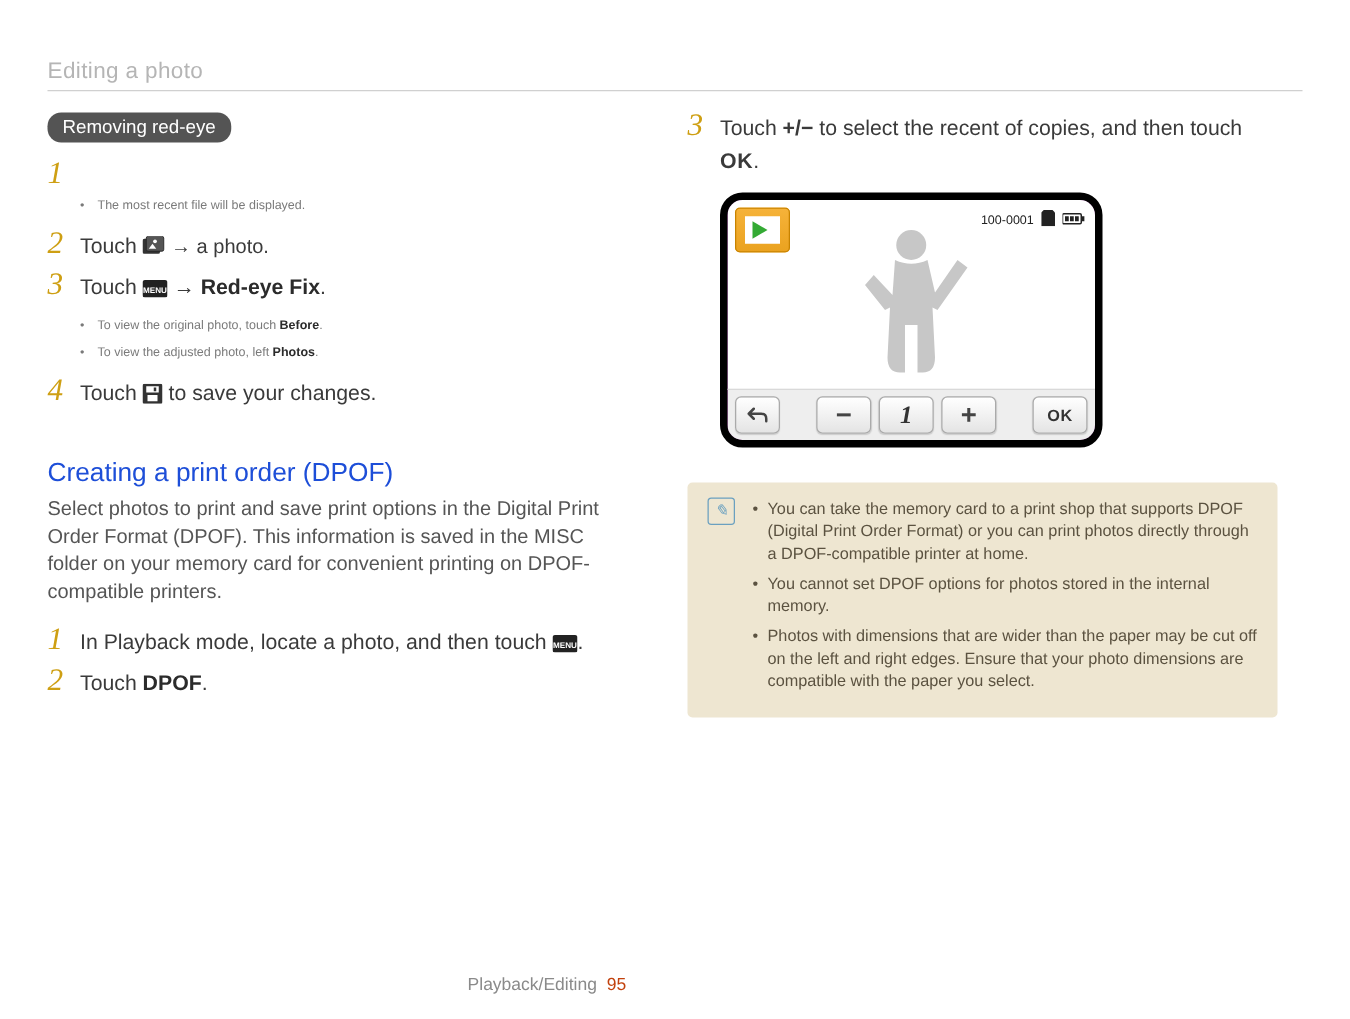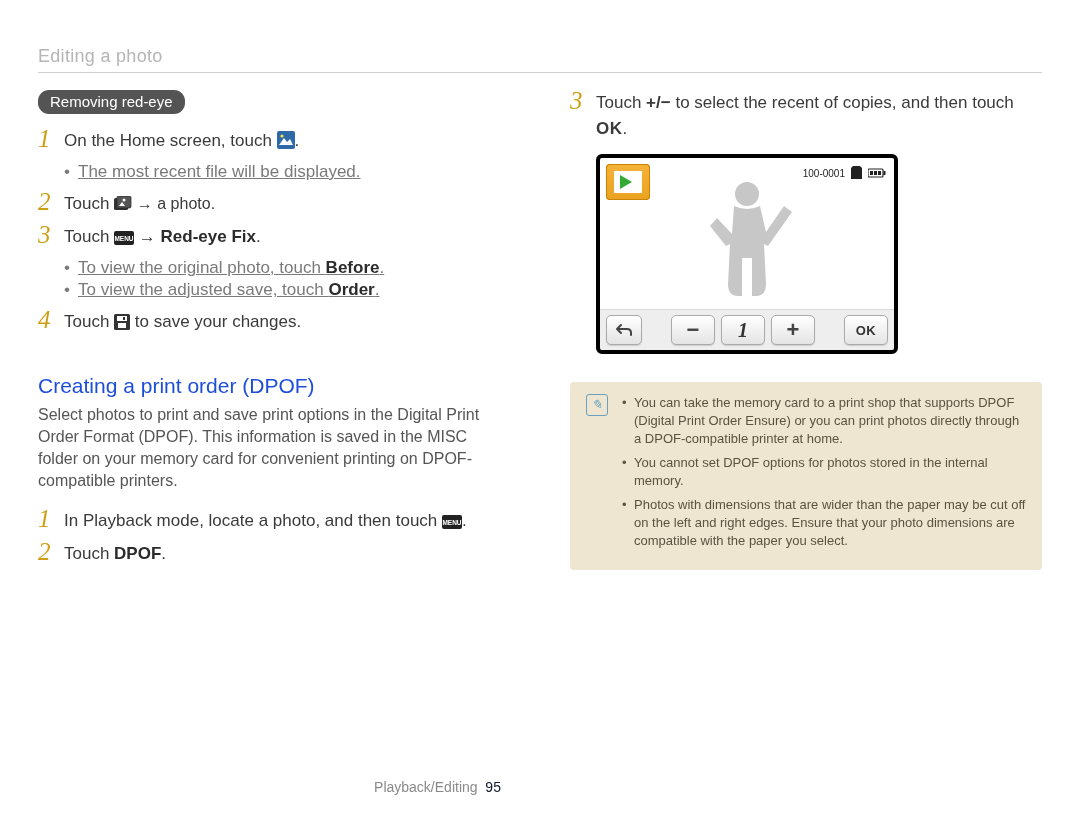--- a/index.html
+++ b/index.html
@@ -33,21 +33,21 @@
     width: 1004px;
     height: 1px;
     background: #d0d0d0;
   }
   .columns {
     position: absolute;
     top: 90px;
     left: 38px;
     width: 1004px;
     display: flex;
-    gap: 60px;
+    gap: 40px;
   }
   .col {
     width: 472px;
   }
 
   
   .pill {
     display: inline-block;
     background: #545454;
     color: #ffffff;
@@ -72,23 +72,22 @@
   }
   .step-body {
     font-size: 17px;
     line-height: 26px;
     color: #3a3a3a;
     padding-top: 0;
   }
   .substeps {
     margin: 2px 0 8px 26px;
     padding: 0;
-    font-size: 17px;
+    font-size: 10px;
     color: #7a7a7a;
-    text-decoration: underline;
   }
   .substeps li {
     list-style: none;
     position: relative;
     padding-left: 14px;
     line-height: 22px;
   }
   .substeps li::before {
     content: "•";
     position: absolute;
@@ -116,22 +115,22 @@
   .icon {
     display: inline-block;
     vertical-align: -3px;
   }
   .bold { font-weight: 700; color: #2b2b2b; }
 
   
   .camera-box {
     width: 294px;
     height: 192px;
-    border: 4px solid #000000;
-    border-radius: 6px;
+    border: 6px solid #000000;
+    border-radius: 18px;
     background: #701a75;
     margin: 12px 0 0 26px;
     position: relative;
     overflow: hidden;
   }
   .camera-top {
     position: absolute;
     top: 0; left: 0; right: 0;
     height: 152px;
     background: #ffffff;
@@ -243,21 +242,21 @@
   }
 
   .footer {
     position: absolute;
     bottom: 20px;
     left: 0; right: 0;
     text-align: center;
     font-size: 14px;
     color: #8a8a8a;
   }
-  .footer .pnum { color: #0f172a; }
+  .footer .pnum { color: #c2410c; }
 
   .arrow { font-size: 16px; }
   .ok-text { font-family: Arial, sans-serif; font-weight: 700; letter-spacing: 0.5px; }
   .plusminus { font-weight: 700; }
 </style>
 </head>
 <body>
 
 <div class="page">
 
@@ -266,30 +265,20 @@
 
   <div class="columns">
 
     <div class="col">
 
       <div class="pill">Removing red-eye</div>
 
       
       <div class="step">
         <div class="step-num">1</div>
-        <div class="step-body">
-          <span>On the Home screen, touch </span>
-          <span class="icon">
-            <svg width="18" height="18" viewBox="0 0 18 18">
-              <rect x="0" y="0" width="18" height="18" rx="2" fill="#2e6aa8"></rect>
-              <polygon points="2,14 7,7 10,11 13,8 16,14" fill="#fff"></polygon>
-              <circle cx="5" cy="5" r="1.6" fill="#ffdd55"></circle>
-            </svg>
-          </span>.
-        </div>
       </div>
       <ul class="substeps">
         <li>The most recent file will be displayed.</li>
       </ul>
 
       
       <div class="step">
         <div class="step-num">2</div>
         <div class="step-body">
           <span>Touch </span>
@@ -318,21 +307,21 @@
           </span>
           <span> → </span>
           <span class="bold">Red-eye Fix</span><span>.</span>
         </div>
       </div>
       <ul class="substeps">
         <li>
           <span>To view the original photo, touch </span><span class="bold">Before</span><span>.</span>
         </li>
         <li>
-          <span>To view the adjusted save, touch </span><span class="bold">Order</span><span>.</span>
+          <span>To view the adjusted photo, left </span><span class="bold">Photos</span><span>.</span>
         </li>
       </ul>
 
       
       <div class="step" style="margin-bottom:24px;">
         <div class="step-num">4</div>
         <div class="step-body">
           <span>Touch </span>
           <span class="icon">
             <svg width="16" height="16" viewBox="0 0 16 16">
@@ -423,21 +412,21 @@
           <div class="cam-btn cam-count">1</div>
           <div class="cam-btn cam-plus">+</div>
           <div class="cam-spacer"></div>
           <div class="cam-btn cam-ok">OK</div>
         </div>
       </div>
 
       <div class="info-box">
         <div class="info-icon">✎</div>
         <ul class="info-list">
-          <li>You can take the memory card to a print shop that supports DPOF (Digital Print Order Ensure) or you can print photos directly through a DPOF-compatible printer at home.</li>
+          <li>You can take the memory card to a print shop that supports DPOF (Digital Print Order Format) or you can print photos directly through a DPOF-compatible printer at home.</li>
           <li>You cannot set DPOF options for photos stored in the internal memory.</li>
           <li>Photos with dimensions that are wider than the paper may be cut off on the left and right edges. Ensure that your photo dimensions are compatible with the paper you select.</li>
         </ul>
       </div>
 
     </div>
   </div>
 
   <div class="footer">
     <span>Playback/Editing</span>&nbsp;&nbsp;<span class="pnum">95</span>

